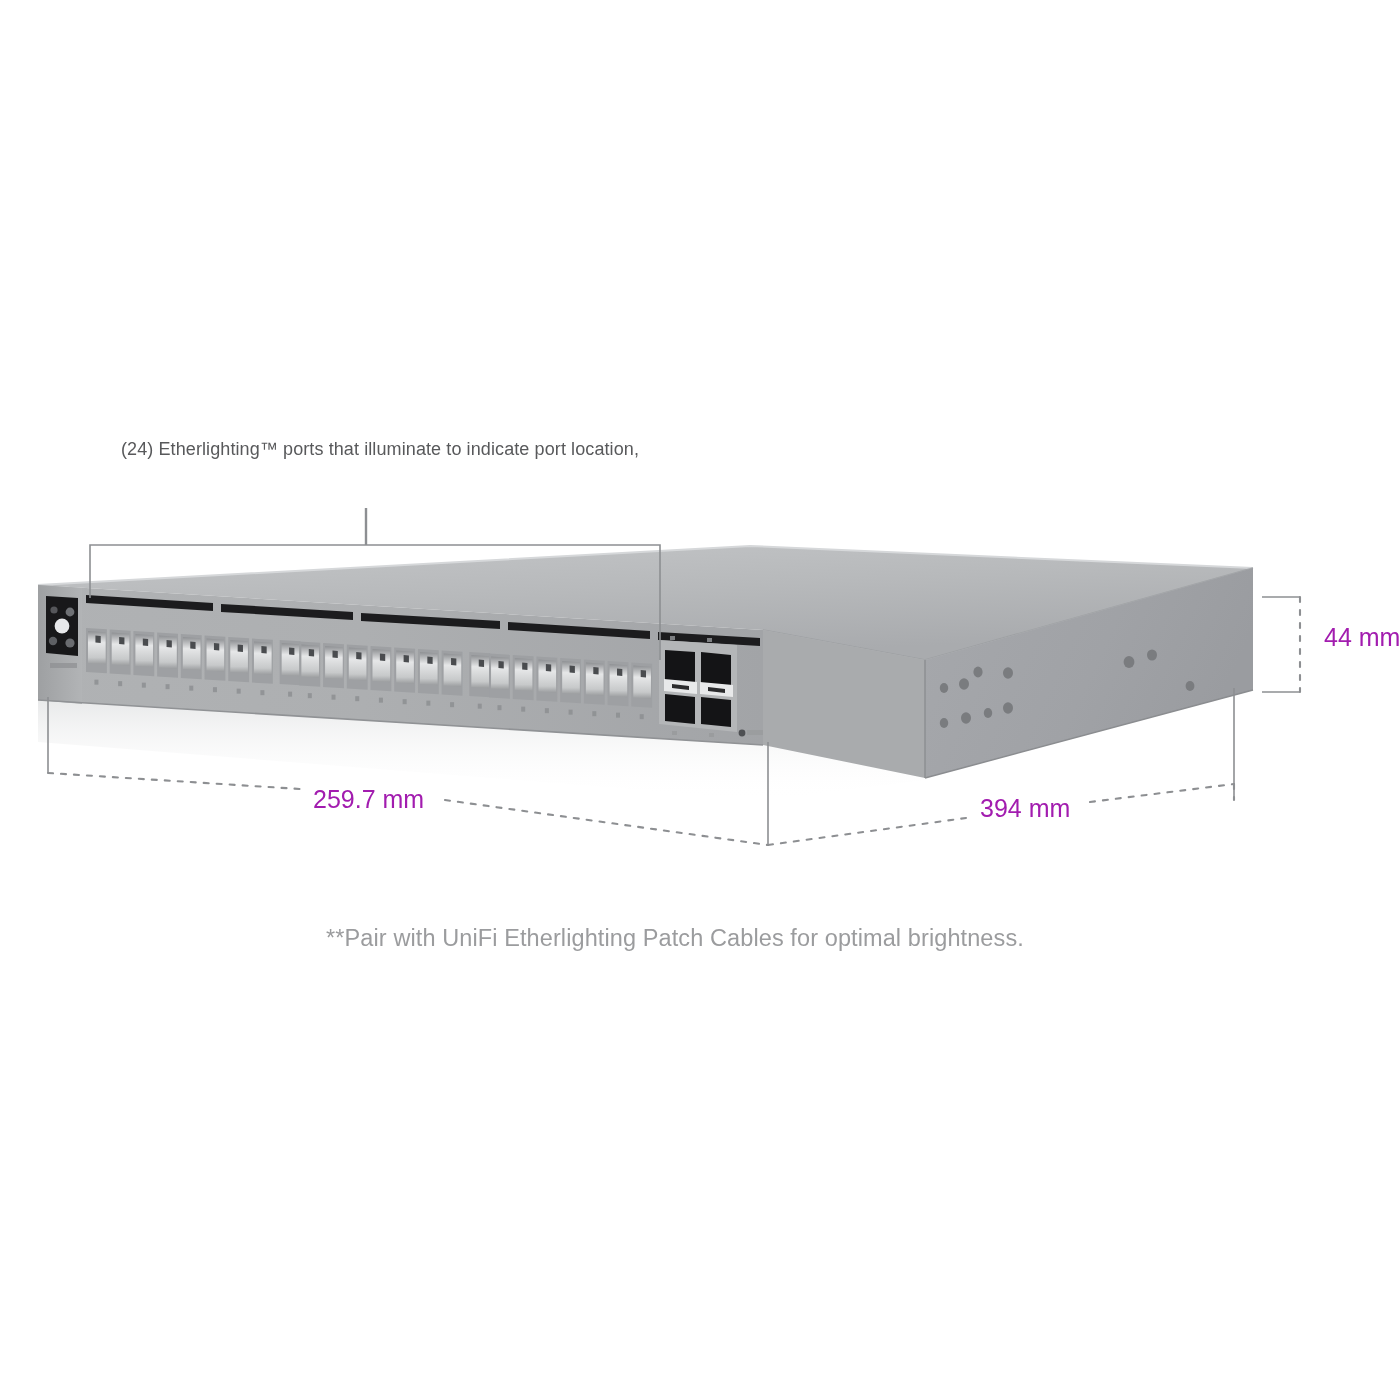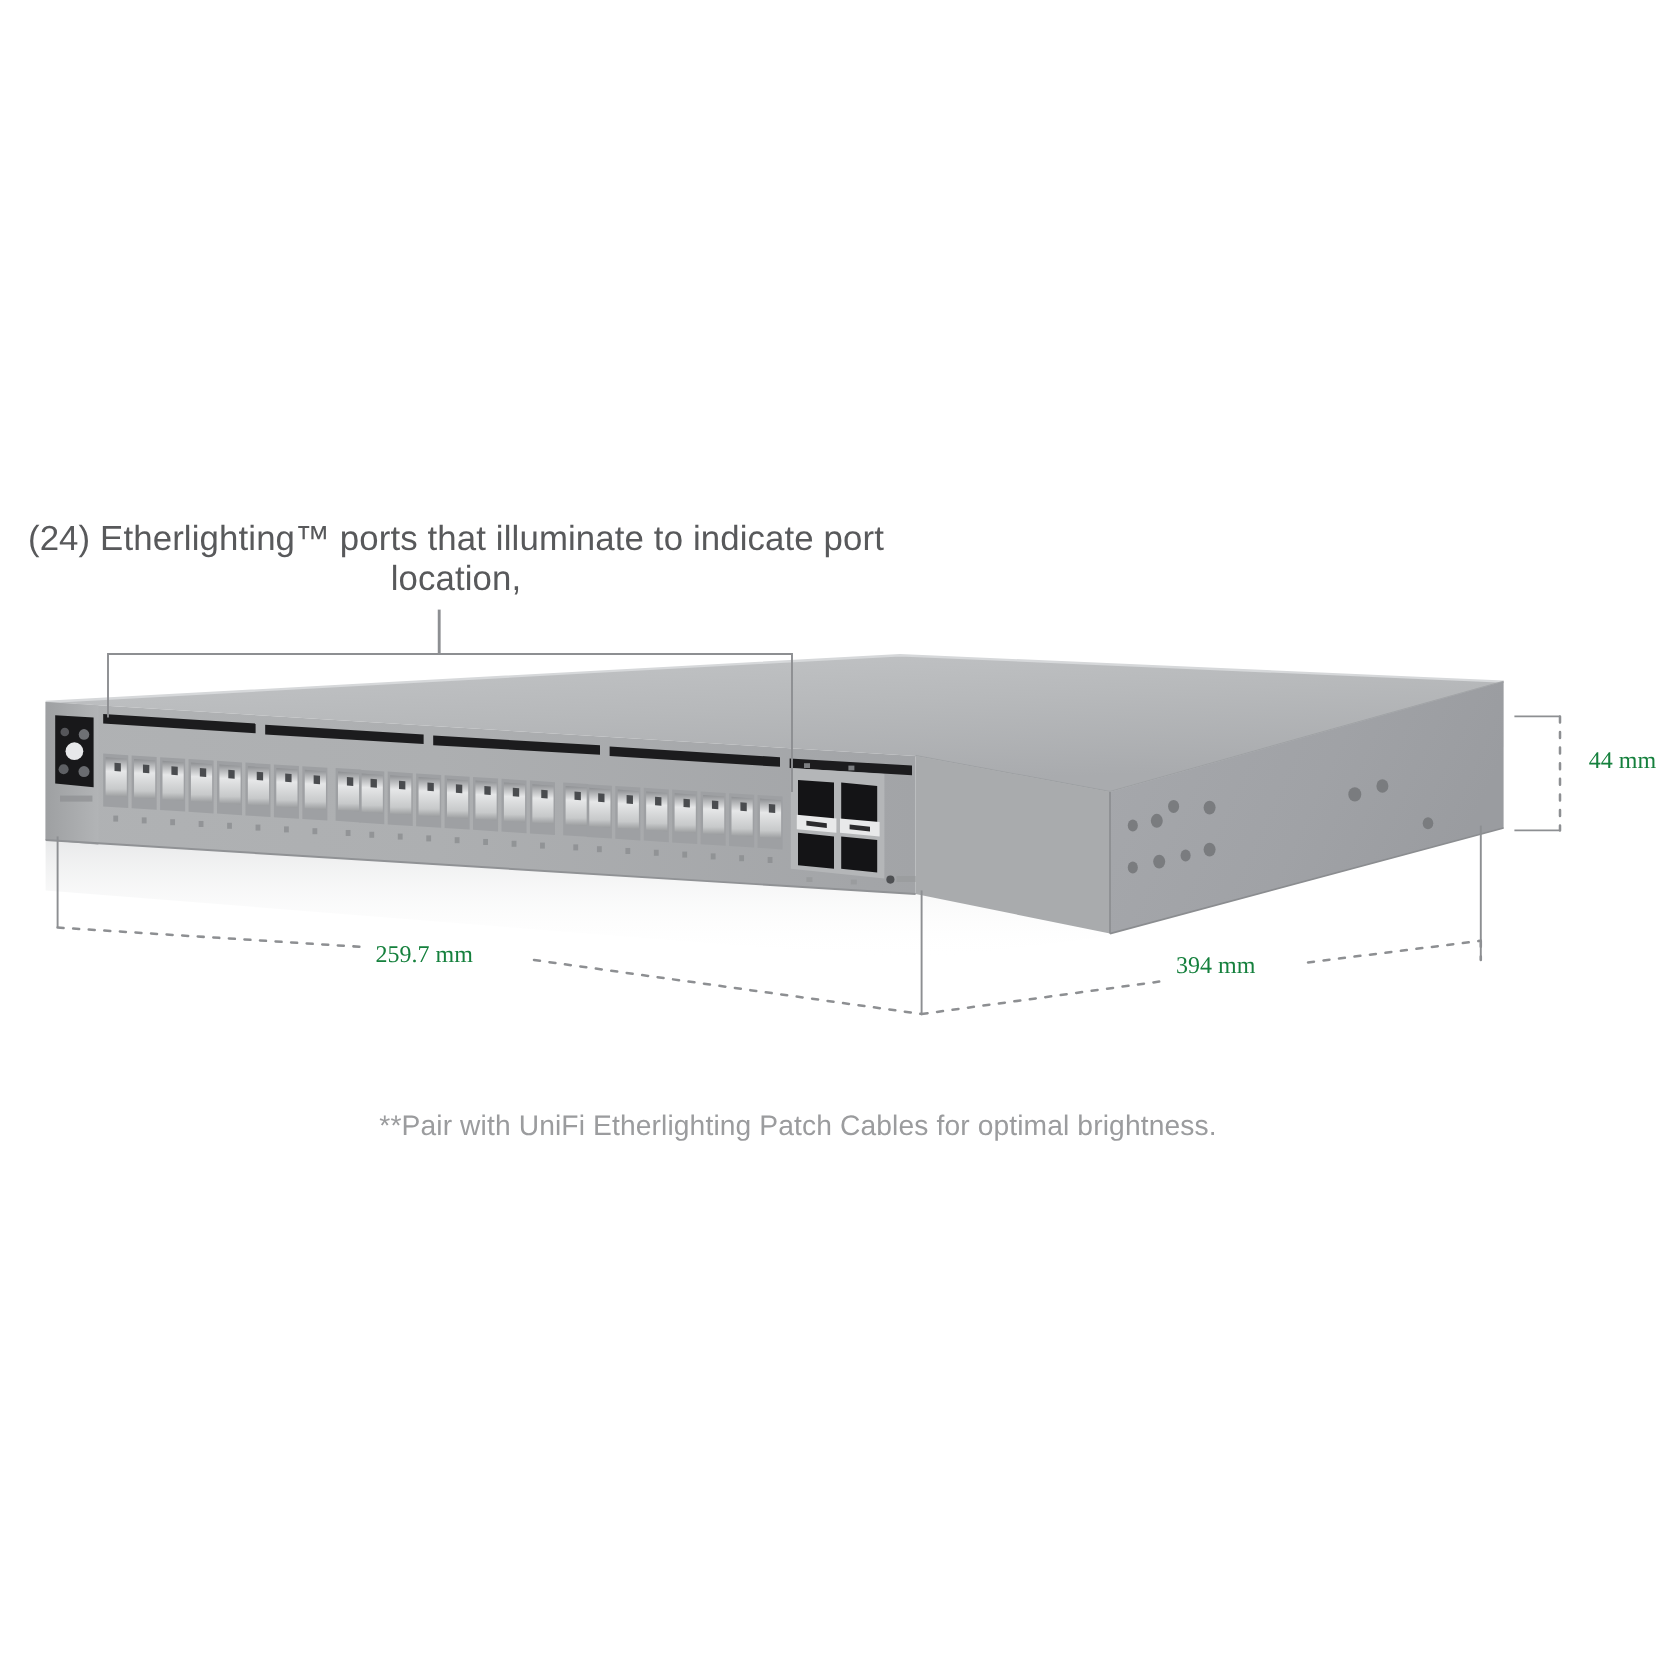--- a/index.html
+++ b/index.html
@@ -11,44 +11,44 @@
     position:relative;
   }
   #stage{position:absolute;inset:0;}
 
   
   .callout-text{
     position:absolute;
     left:0; top:432px; width:760px;
     text-align:center;
     color:#58595b;
-    font-size:29px;
+    font-size:18px;
     line-height:34px;
     letter-spacing:.1px;
   }
   .callout-text .l1{display:block;}
   .callout-text .l2{display:block;}
 
   
   .footnote{
     position:absolute;
     left:0; top:925px; width:1330px;
     text-align:center;
     color:#9b9c9e;
     font-size:23.5px;
     letter-spacing:.1px;
+    padding-left:10px;
   }
 
   
   .dim-label{
     position:absolute;
-    color:#15803d;
-    font-size:20px;
+    color:#a21caf;
+    font-size:25px;
     white-space:nowrap;
-    font-family:Liberation Serif, serif;
   }
   #dim-len{left:313px;top:785px;}
   #dim-dep{left:980px;top:794px;}
   #dim-hgt{left:1324px;top:623px;}
 
   
   svg.art{position:absolute;left:0;top:0;width:1400px;height:1400px;}
   .dimline{stroke:#8d8f92;stroke-width:1.6;fill:none;}
   .dimdash{stroke:#8d8f92;stroke-width:2.1;fill:none;stroke-dasharray:5 8;stroke-linecap:round;}
   .bracket{stroke:#8d8f92;stroke-width:1.6;fill:none;}

